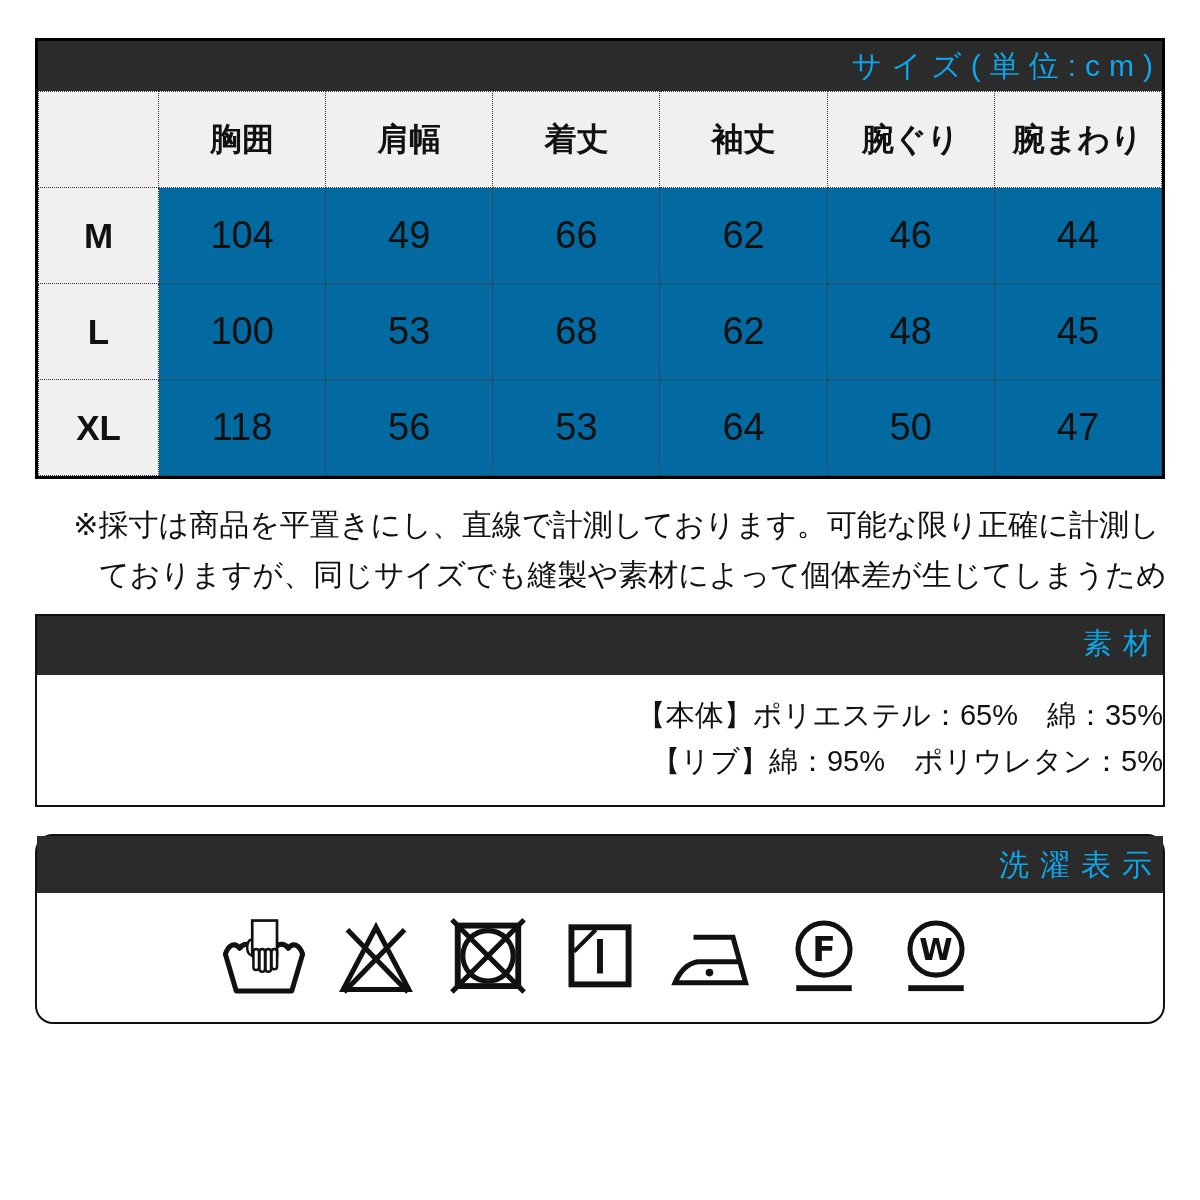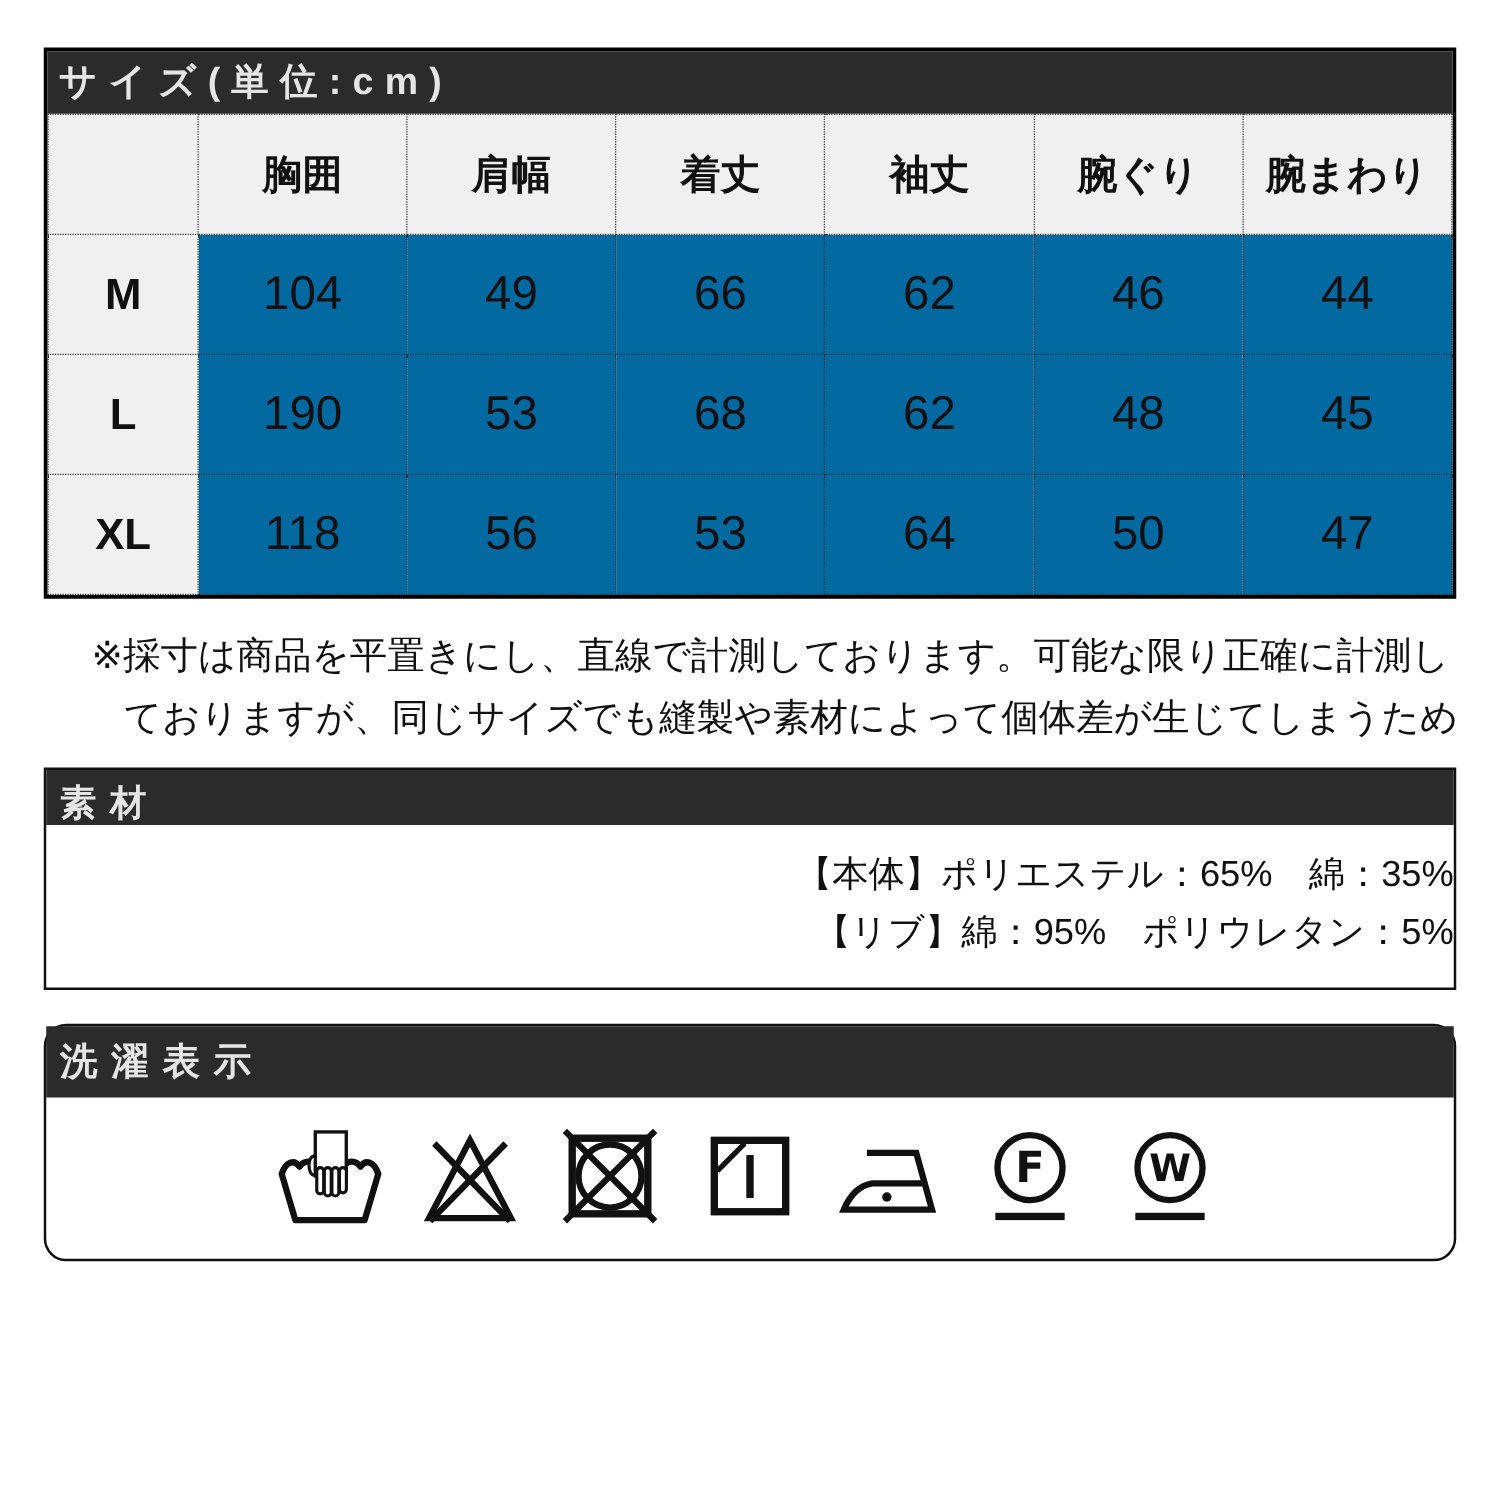--- a/index.html
+++ b/index.html
@@ -6,23 +6,23 @@
   html, body { width: 1200px; background: #ffffff; }
   body {
     font-family: "Liberation Sans", "DejaVu Sans", sans-serif;
     color: #111111;
   }
   .page { width: 1200px; height: 1200px; padding: 38px 35px 0 35px; overflow: hidden; }
 
   
   .section-bar {
     background: #2b2b2b;
-    color: #e5e5e5;
-    font-weight: bold;
-    text-align: left;
+    color: #0ea5e9;
+    font-weight: normal;
+    text-align: right;
     letter-spacing: 9px;
     padding-left: 9px; 
   }
 
   
   .size-section { border: 3px solid #000000; }
   .size-section .section-bar { height: 50px; line-height: 50px; font-size: 30px; }
   table.size-table { width: 100%; border-collapse: collapse; table-layout: fixed; }
   table.size-table col.size-col { width: 120px; }
   table.size-table th, table.size-table td {
@@ -49,21 +49,21 @@
 
   
   .notes { margin: 21px 0 0 33px; text-align: center; }
   .note + .note { margin-top: 40px; }
   .note-line { font-size: 30px; line-height: 50px; white-space: nowrap; }
   .note-line.cont { padding-left: 31px; }
 
   
   .boxed-section { border: 2px solid #111111; background: #ffffff; }
   .material-section { margin-top: 14px; }
-  .material-section .section-bar { height: 44px; line-height: 55px; font-size: 29px; letter-spacing: 11px; padding-left: 11px; }
+  .material-section .section-bar { height: 59px; line-height: 55px; font-size: 29px; letter-spacing: 11px; padding-left: 11px; }
   .material-body { padding: 17px 0 21px 0; text-align: right; }
   .material-line { font-size: 29px; line-height: 46px; }
 
   .laundry-section { margin-top: 27px; border-radius: 18px; }
   .laundry-section .section-bar { height: 57px; line-height: 57px; font-size: 30px; letter-spacing: 11px; padding-left: 11px; }
   .icons-row {
     display: flex;
     justify-content: center;
     align-items: center;
     gap: 28px;
@@ -104,21 +104,21 @@
           <th>M</th>
           <td>104</td>
           <td>49</td>
           <td>66</td>
           <td>62</td>
           <td>46</td>
           <td>44</td>
         </tr>
         <tr>
           <th>L</th>
-          <td>190</td>
+          <td>100</td>
           <td>53</td>
           <td>68</td>
           <td>62</td>
           <td>48</td>
           <td>45</td>
         </tr>
         <tr>
           <th>XL</th>
           <td>118</td>
           <td>56</td>

